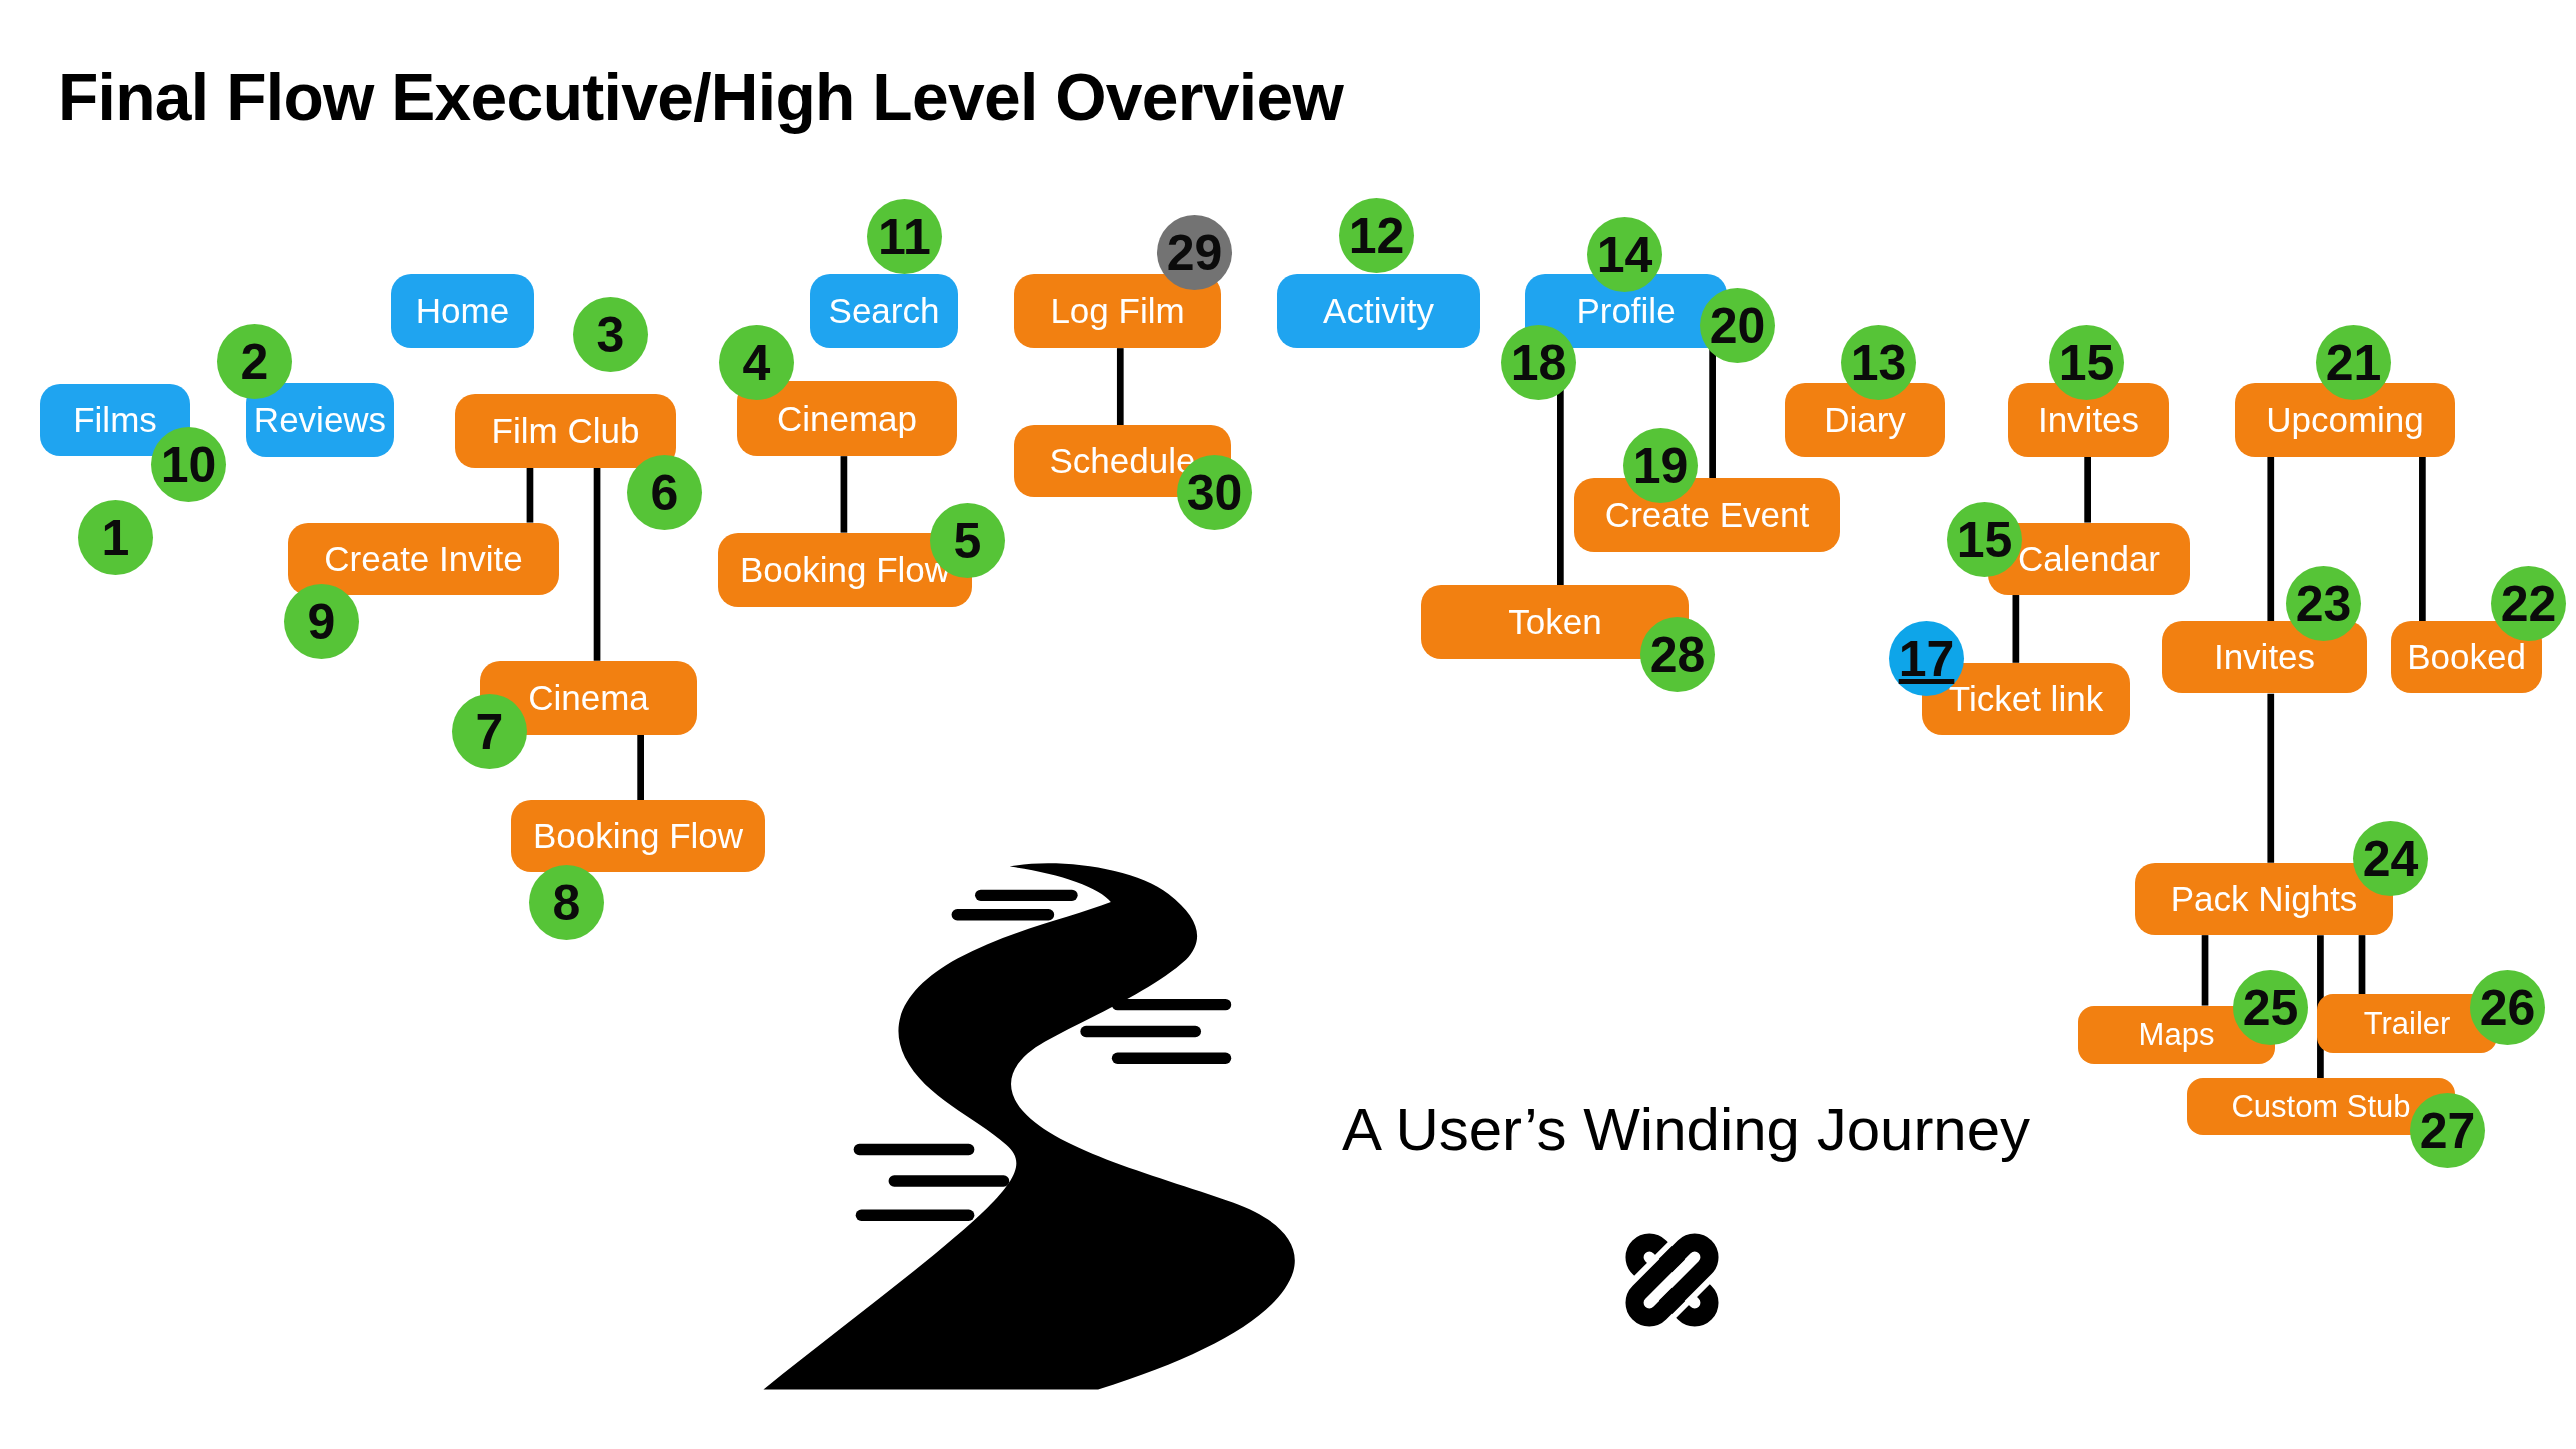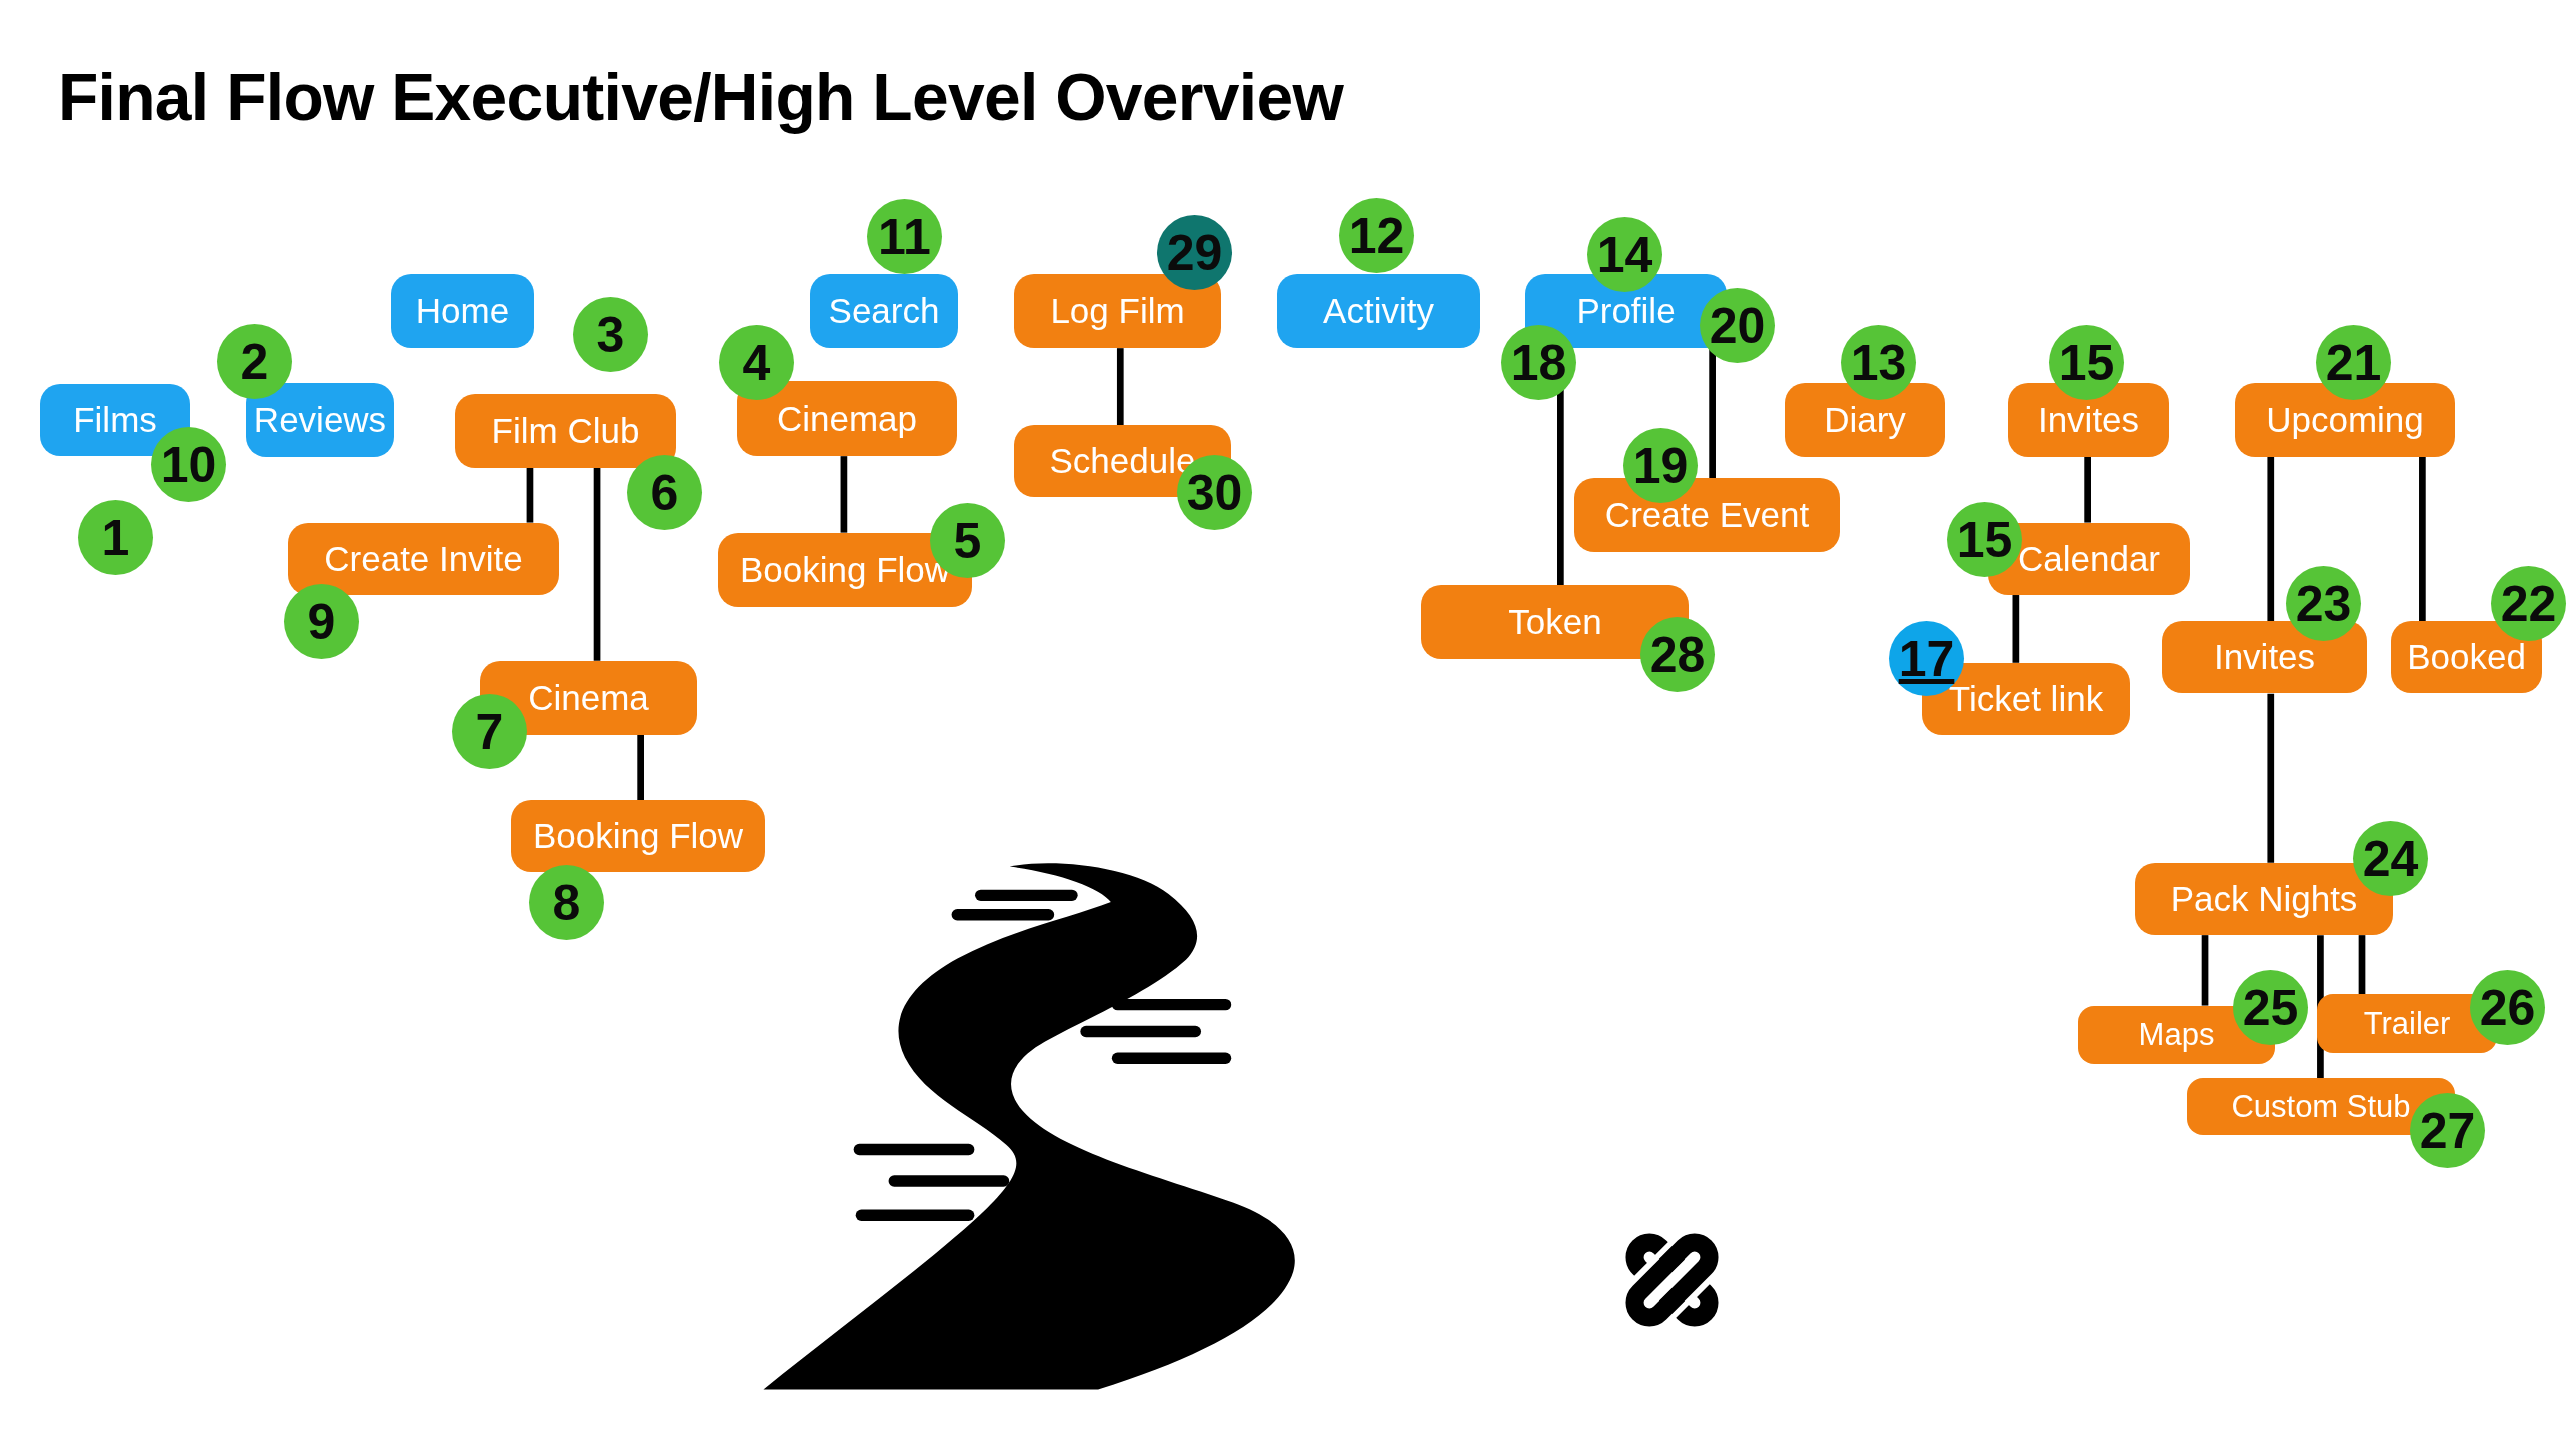--- a/index.html
+++ b/index.html
@@ -115,21 +115,21 @@
       <div class="badge" style="left: 1623px; top: 428px; background: rgb(86, 196, 55); color: rgb(11, 11, 11);">19</div>
       <div class="badge" style="left: 1700px; top: 288px; background: rgb(86, 196, 55); color: rgb(11, 11, 11);">20</div>
       <div class="badge" style="left: 2316px; top: 325px; background: rgb(86, 196, 55); color: rgb(11, 11, 11);">21</div>
       <div class="badge" style="left: 2491px; top: 566px; background: rgb(86, 196, 55); color: rgb(11, 11, 11);">22</div>
       <div class="badge" style="left: 2286px; top: 566px; background: rgb(86, 196, 55); color: rgb(11, 11, 11);">23</div>
       <div class="badge" style="left: 2353px; top: 821px; background: rgb(86, 196, 55); color: rgb(11, 11, 11);">24</div>
       <div class="badge" style="left: 2233px; top: 970px; background: rgb(86, 196, 55); color: rgb(11, 11, 11);">25</div>
       <div class="badge" style="left: 2470px; top: 970px; background: rgb(86, 196, 55); color: rgb(11, 11, 11);">26</div>
       <div class="badge" style="left: 2410px; top: 1093px; background: rgb(86, 196, 55); color: rgb(11, 11, 11);">27</div>
       <div class="badge" style="left: 1640px; top: 617px; background: rgb(86, 196, 55); color: rgb(11, 11, 11);">28</div>
-      <div class="badge" style="left: 1157px; top: 215px; background: #0f766e; color: rgb(11, 11, 11);">29</div>
+      <div class="badge" style="left: 1157px; top: 215px; background: #737373; color: rgb(11, 11, 11);">29</div>
       <div class="badge" style="left: 1177px; top: 455px; background: rgb(86, 196, 55); color: rgb(11, 11, 11);">30</div>
     </div>
 
   <svg id="road" viewBox="1100 1250 850 850" xmlns="http://www.w3.org/2000/svg">
     <path fill="#000000" d="
       M 1505,1291
       C 1575,1278 1690,1292 1742,1332
       C 1788,1368 1797,1400 1768,1430
       C 1715,1478 1625,1515 1558,1552
       C 1512,1578 1492,1612 1520,1650
@@ -149,20 +149,21 @@
       <line x1="1427" y1="1363" x2="1563" y2="1363"></line>
       <line x1="1666" y1="1497" x2="1827" y2="1497"></line>
       <line x1="1619" y1="1537" x2="1782" y2="1537"></line>
       <line x1="1666" y1="1577" x2="1827" y2="1577"></line>
       <line x1="1281" y1="1713" x2="1444" y2="1713"></line>
       <line x1="1333" y1="1760" x2="1496" y2="1760"></line>
       <line x1="1284" y1="1811" x2="1444" y2="1811"></line>
     </g>
   </svg>
 
+  <div id="journey-caption">A User’s Winding Journey</div>
 
   <svg id="knot-logo" viewBox="0 0 200 200" xmlns="http://www.w3.org/2000/svg">
     <g fill="none">
       <rect x="30" y="78" width="140" height="44" rx="22" stroke="#000000" stroke-width="27" transform="rotate(45 100 100)"></rect>
       <rect x="30" y="78" width="140" height="44" rx="22" stroke="#ffffff" stroke-width="45" transform="rotate(-45 100 100)"></rect>
       <rect x="30" y="78" width="140" height="44" rx="22" stroke="#000000" stroke-width="27" transform="rotate(-45 100 100)"></rect>
       <line x1="90" y1="58.8" x2="110" y2="78.8" stroke="#000000" stroke-width="27"></line>
       <line x1="90" y1="121.2" x2="110" y2="141.2" stroke="#000000" stroke-width="27"></line>
     </g>
   </svg>

